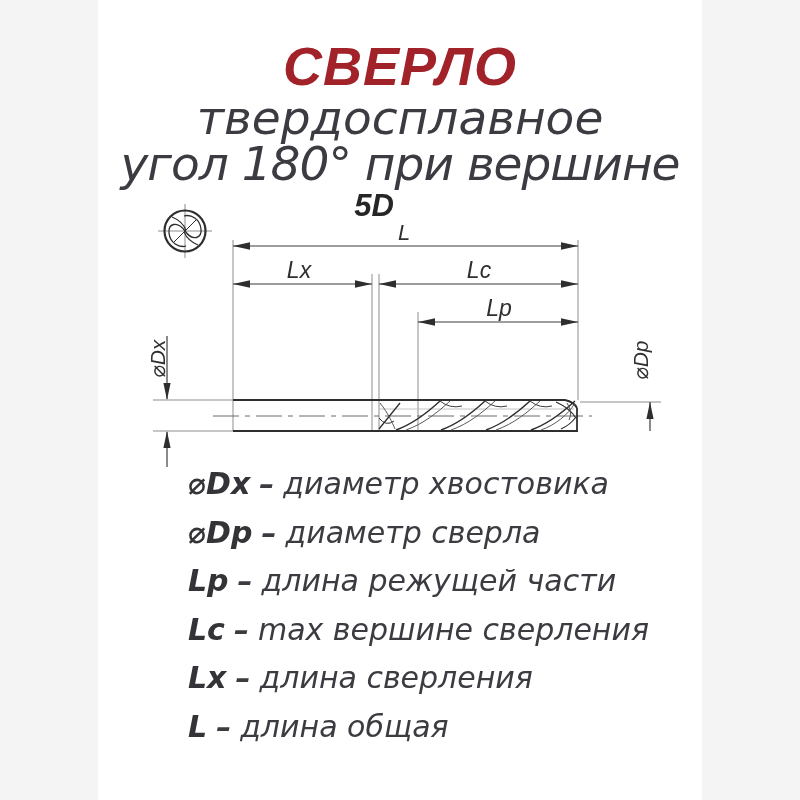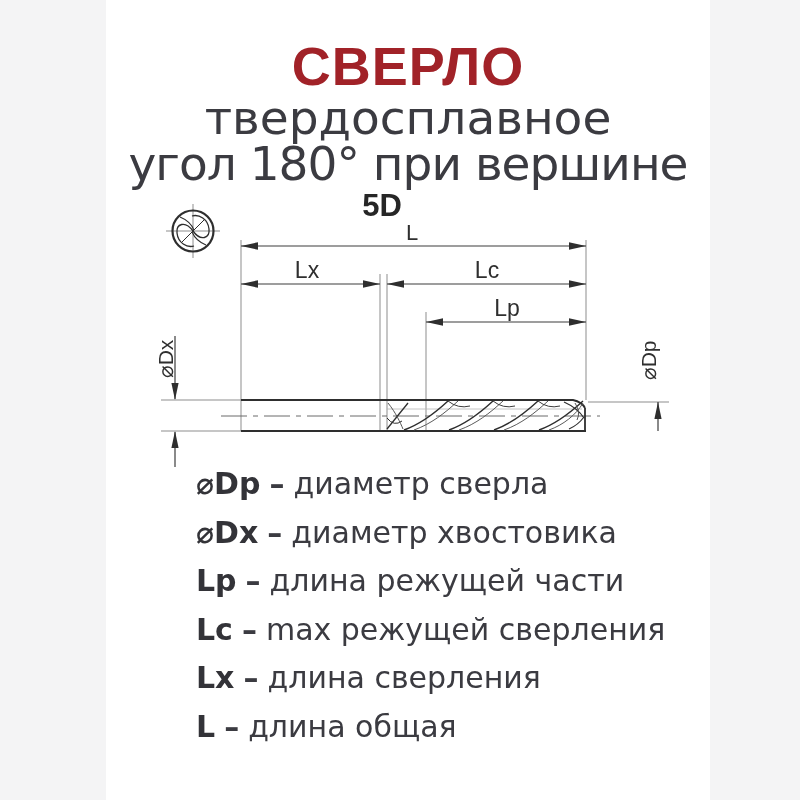--- a/index.html
+++ b/index.html
@@ -2,21 +2,21 @@
 <html><head>
 <meta charset="utf-8">
 <style>
   html,body{margin:0;padding:0;}
   body{
     width:800px;height:800px;
     background:#f4f4f5;
     font-family:"DejaVu Sans","Liberation Sans",sans-serif;
     position:relative;overflow:hidden;
   }
-  .canvas{position:absolute;left:8px;top:0;width:728px;height:800px;}
+  .canvas{position:absolute;left:0;top:0;width:728px;height:800px;font-style:italic;}
   .photo-area{position:absolute;left:98px;top:0;width:604px;height:800px;background:#ffffff;}
   .abs{position:absolute;left:0;width:800px;text-align:center;}
   .product-title{
     top:40px;font-size:54px;line-height:52px;font-weight:700;
     letter-spacing:1px;color:#a12228;
     font-family:"Liberation Sans","DejaVu Sans",sans-serif;
   }
   .subtitle{color:#3b3b41;font-size:47px;line-height:50px;font-weight:500;}
   .subtitle.l1{top:93px;}
   .subtitle.l2{top:139px;letter-spacing:-1px;text-align:center;}
@@ -133,30 +133,30 @@
     <text x="404" y="240" font-size="22" text-anchor="middle">L</text>
     <text x="299" y="278" font-size="23" text-anchor="middle">Lx</text>
     <text x="479" y="278" font-size="23" text-anchor="middle">Lc</text>
     <text x="499" y="316" font-size="23" text-anchor="middle">Lp</text>
     <text transform="translate(165,378) rotate(-90)" font-size="21">⌀Dx</text>
     <text transform="translate(648,380) rotate(-90)" font-size="21">⌀Dp</text>
   </svg>
 
   <div class="legend">
     <div class="legend-row">
-      <span class="legend-key">⌀Dp</span><span class="legend-dash">–</span><span class="legend-desc">диаметр сверла</span>
+      <span class="legend-key">⌀Dx</span><span class="legend-dash">–</span><span class="legend-desc">диаметр хвостовика</span>
     </div>
     <div class="legend-row">
-      <span class="legend-key">⌀Dx</span><span class="legend-dash">–</span><span class="legend-desc">диаметр хвостовика</span>
+      <span class="legend-key">⌀Dp</span><span class="legend-dash">–</span><span class="legend-desc">диаметр сверла</span>
     </div>
     <div class="legend-row">
       <span class="legend-key">Lp</span><span class="legend-dash">–</span><span class="legend-desc">длина режущей части</span>
     </div>
     <div class="legend-row">
-      <span class="legend-key">Lc</span><span class="legend-dash">–</span><span class="legend-desc">max режущей сверления</span>
+      <span class="legend-key">Lc</span><span class="legend-dash">–</span><span class="legend-desc">max вершине сверления</span>
     </div>
     <div class="legend-row">
       <span class="legend-key">Lx</span><span class="legend-dash">–</span><span class="legend-desc">длина сверления</span>
     </div>
     <div class="legend-row">
       <span class="legend-key">L</span><span class="legend-dash">–</span><span class="legend-desc">длина общая</span>
     </div>
   </div>
 
 </div>

